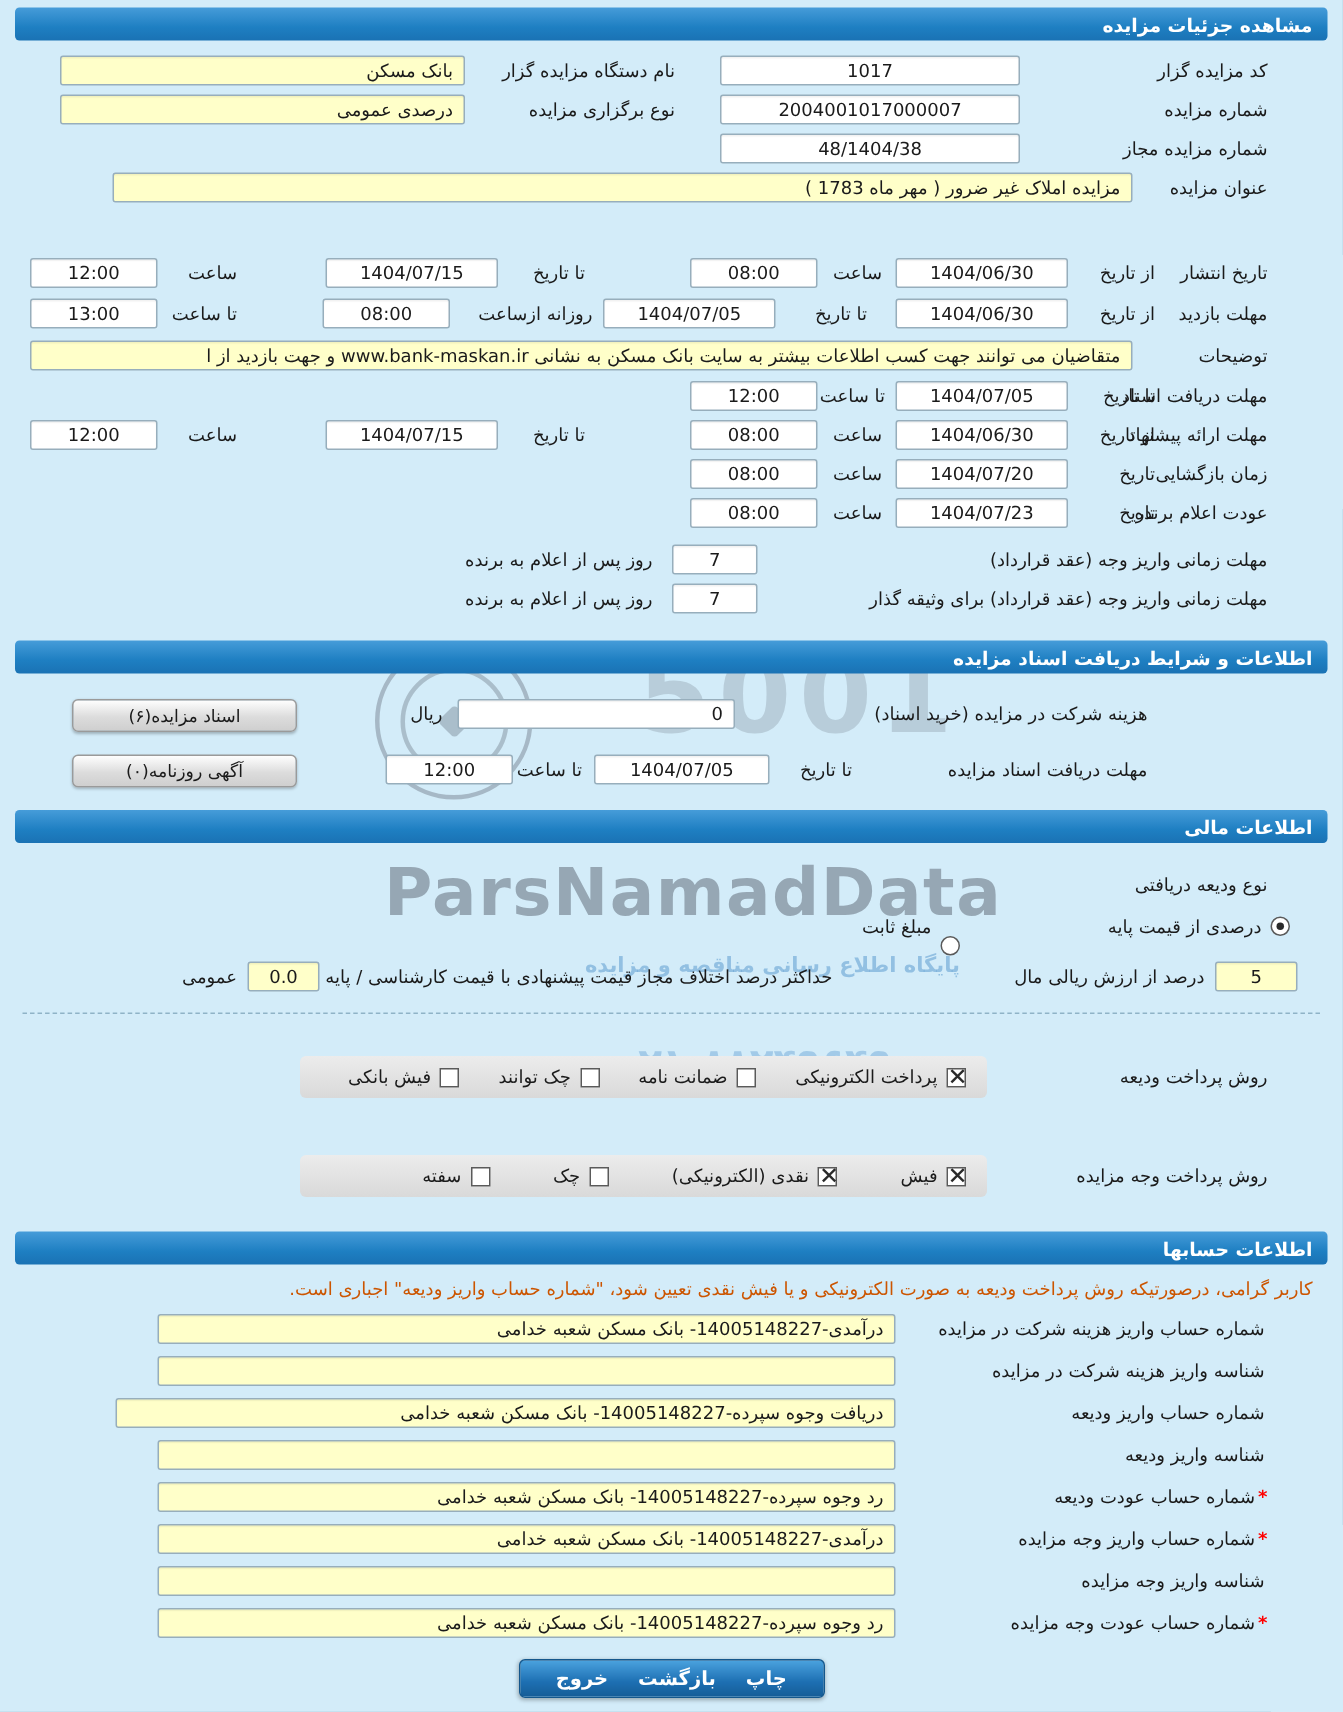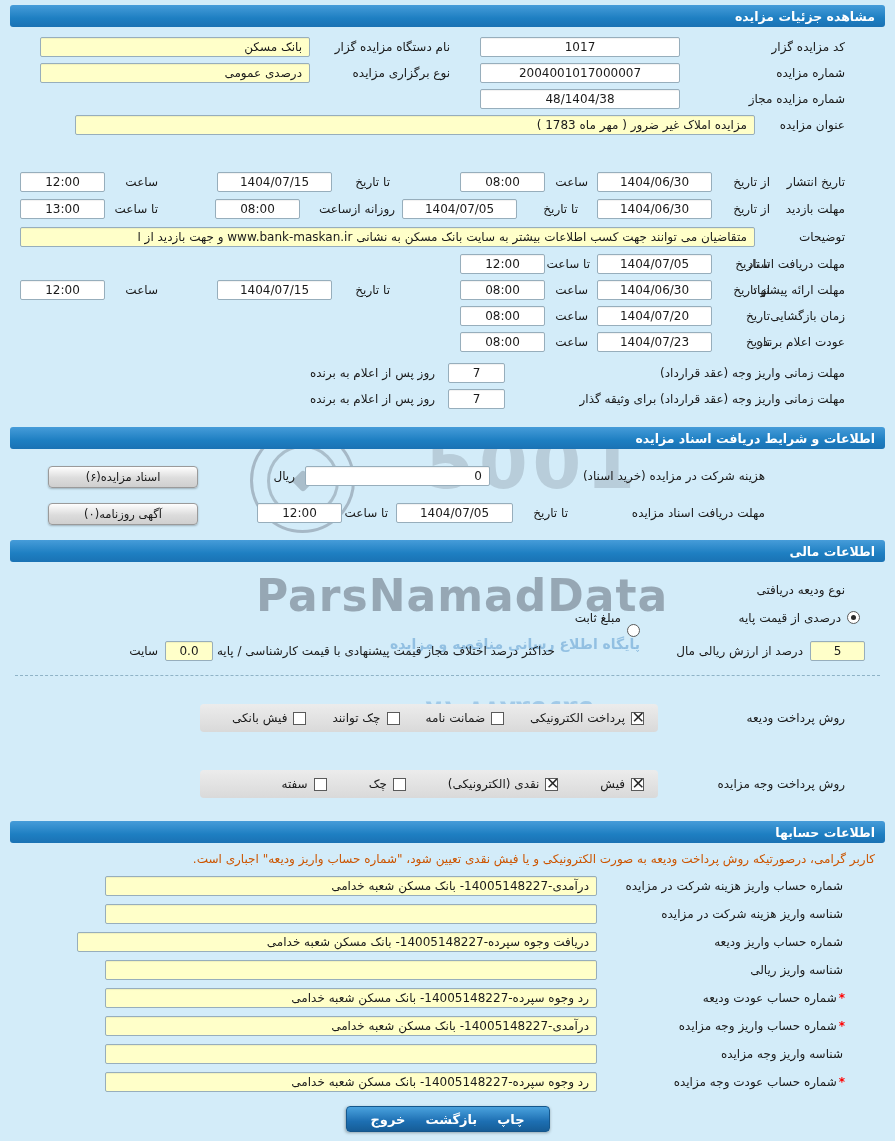--- a/index.html
+++ b/index.html
@@ -203,21 +203,21 @@
     <span class="it" style="right:54px">درصدی از قیمت پایه</span>
     <span class="it radio" style="right:255px;top:3px"></span>
     <span class="it" style="right:274px">مبلغ ثابت</span>
   </div>
 
   <div class="row" style="top:641px">
     <div class="it box y" style="right:30px;width:55px">5</div>
     <span class="it" style="right:92px">درصد از ارزش ریالی مال</span>
     <span class="it" style="right:340px">حداکثر درصد اختلاف مجاز قیمت پیشنهادی با قیمت کارشناسی / پایه</span>
     <div class="it box y" style="right:682px;width:48px">0.0</div>
-    <span class="it" style="right:737px">سایت</span>
+    <span class="it" style="right:737px">عمومی</span>
   </div>
 
   <div class="dashed" style="top:675px"></div>
 
   <div class="row" style="top:704px;height:28px">
     <span class="it" style="right:50px;top:4px">روش پرداخت ودیعه</span>
     <div class="panel">
       <div class="pm-item">
         <span class="cb checked"></span>
         <span>پرداخت الکترونیکی</span>
@@ -284,21 +284,21 @@
   <div class="row" style="top:932px">
     <span class="it" style="right:50px">
         <span class="star"></span>
         <span>شماره حساب واریز ودیعه</span>
       </span>
     <div class="it box y start clip" style="right:298px;width:520px">دریافت وجوه سپرده-14005148227- بانک مسکن شعبه خدامی</div>
   </div>
   <div class="row" style="top:960px">
     <span class="it" style="right:50px">
         <span class="star"></span>
-        <span>شناسه واریز ریالی</span>
+        <span>شناسه واریز ودیعه</span>
       </span>
     <div class="it box y start clip" style="right:298px;width:492px"></div>
   </div>
   <div class="row" style="top:988px">
     <span class="it" style="right:50px">
         <span class="star">*</span>
         <span>شماره حساب عودت ودیعه</span>
       </span>
     <div class="it box y start clip" style="right:298px;width:492px">رد وجوه سپرده-14005148227- بانک مسکن شعبه خدامی</div>
   </div>

